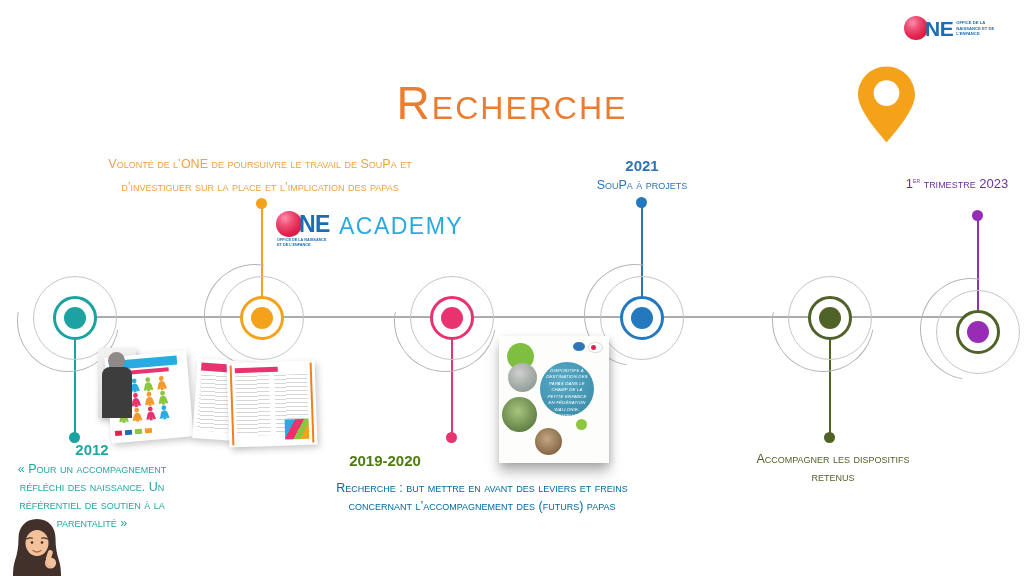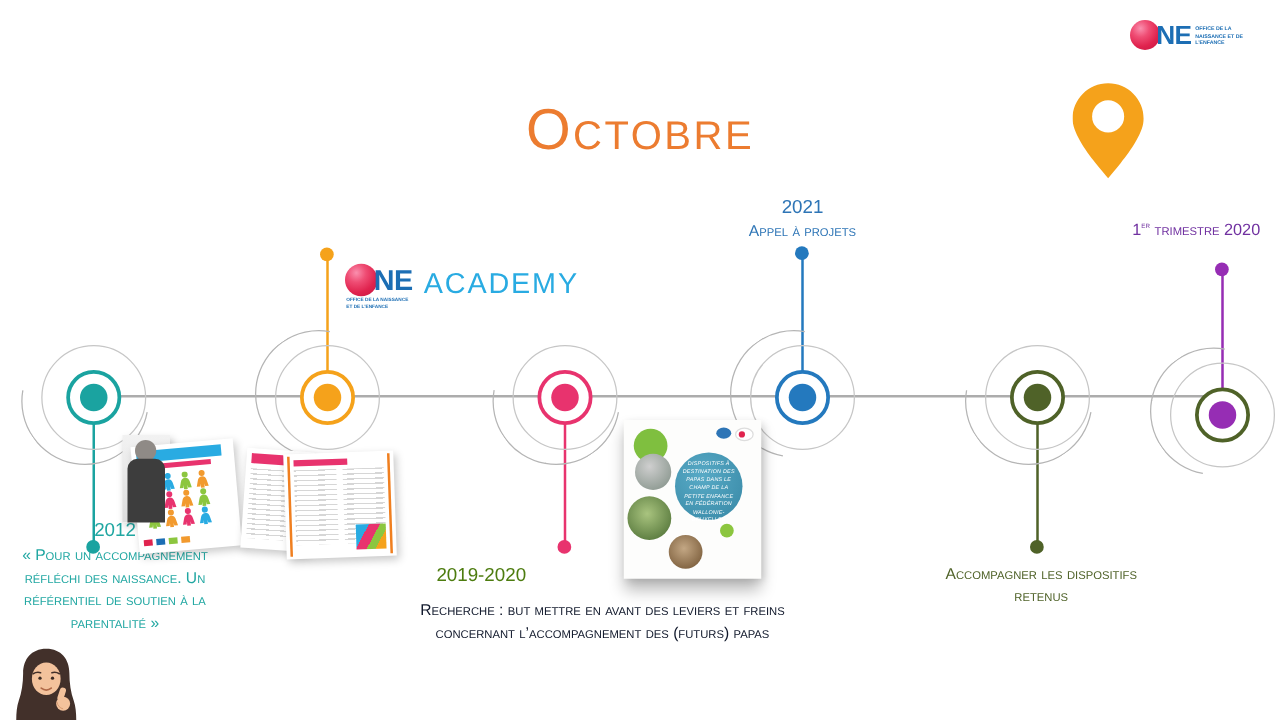--- a/index.html
+++ b/index.html
@@ -42,30 +42,30 @@
   .tl-node span{position:absolute;box-sizing:border-box;}
   .n-outer{width:84px;height:84px;left:-42px;top:-42px;border:1.5px solid #C6C6C6;border-radius:50%;}
   .n-swirl{width:102px;height:102px;border:1.5px solid #B5B5B5;border-radius:50%;
     border-top-color:transparent;border-right-color:transparent;}
   .swirl-bottom .n-swirl{left:-58px;top:-48px;transform:rotate(-35deg);}
   .swirl-top .n-swirl{left:-58px;top:-54px;transform:rotate(55deg);}
   .n-ring{width:44px;height:44px;left:-22px;top:-22px;border:3.5px solid var(--ring,var(--c));border-radius:50%;background:#fff;}
   .n-dot{width:22px;height:22px;left:-11px;top:-11px;border-radius:50%;background:var(--c);}
   
   .tblock{position:absolute;text-align:center;z-index:4;}
-  .year{font-size:15px;line-height:1.3;}
+  .year{font-size:15px;line-height:1.3;font-weight:bold;}
   .year-sm{font-size:13.5px;line-height:1.4;}
   .desc{font-size:12.5px;line-height:1.45;}
   .t-orange{left:88px;top:153px;width:344px;color:#F0A143;font-size:12.5px;line-height:1.85;}
   .t-blue{left:567px;top:156px;width:150px;color:#2E75B6;}
   .t-purple{left:890px;top:175px;width:134px;color:#7030A0;}
   .t-purple .year-sm{font-size:13px;}
-  .t-teal{left:2px;top:415px;width:180px;color:#21A7A2;}
+  .t-teal{left:2px;top:440px;width:180px;color:#21A7A2;}
   .t-pink-year{left:330px;top:451px;width:110px;color:#4d7c0f;}
-  .t-pink-desc{left:312px;top:479px;width:340px;color:#0f172a;}
+  .t-pink-desc{left:312px;top:479px;width:340px;color:#0369a1;}
   .t-green{left:728px;top:450px;width:210px;color:#4F6228;}
   .t-green .desc{width:192px;margin:0 auto;}
   sup{font-size:60%;}
   
   .docs{position:absolute;left:98px;top:348px;width:230px;height:102px;z-index:5;}
   .doc{position:absolute;background:#fff;box-shadow:2px 3px 7px rgba(0,0,0,.22);}
   .docA{left:10px;top:6px;width:82px;height:86px;transform:rotate(-5deg);padding:4px;box-sizing:border-box;}
   .docA .band1{height:9px;width:92%;background:#29ABE2;margin-bottom:2px;}
   .docA .band2{height:4px;width:80%;background:#E8336E;margin-bottom:4px;}
   .docA .logos{display:flex;gap:3px;margin-top:3px;}
@@ -101,21 +101,21 @@
   .br-photo2{left:3px;top:61px;width:35px;height:35px;background:radial-gradient(circle at 45% 40%,#a9c47f,#597a3e 80%);}
   .br-photo3{left:36px;top:92px;width:27px;height:27px;background:radial-gradient(circle at 45% 40%,#c3a784,#7a5c3a 85%);}
   .br-dot{left:77px;top:83px;width:11px;height:11px;background:#8CC63F;}
   .memoji{position:absolute;left:12px;top:517px;z-index:6;}
 </style>
 </head>
 <body>
 
 <div class="slide">
 
-  <div class="title">Octobre</div>
+  <div class="title">Recherche</div>
 
   <div class="one-logo logo-main">
     <span class="one-o"></span>
     <span class="one-ne">NE</span>
     <span class="one-tag">Office de la naissance et de l’enfance</span>
   </div>
 
   <div class="pin">
     <svg width="57" height="77" viewBox="0 0 60 80">
       <path fill="#F5A21B" d="M30 0C13.4 0 0 13.4 0 30c0 10.8 10.4 26.2 19.5 37.4 4.6 5.7 8.2 9.9 10.5 12.6 2.3-2.7 5.9-6.9 10.5-12.6C49.6 56.2 60 40.8 60 30 60 13.4 46.6 0 30 0z"></path>
@@ -173,35 +173,36 @@
       <span class="n-ring"></span>
       <span class="n-dot"></span>
   </div>
   <div class="tl-node swirl-top" style="--c:#962DB4;--ring:#4F6228;left:978px;top:332px;">
     <span class="n-swirl"></span>
       <span class="n-outer"></span>
       <span class="n-ring"></span>
       <span class="n-dot"></span>
   </div>
 
+  <div class="tblock t-orange sc">Volonté de l’ONE de poursuivre le travail de SouPa et d’investiguer sur la place et l’implication des papas</div>
 
   <div class="one-logo logo-academy">
     <span class="one-o"></span>
     <span class="one-ne">NE</span>
     <span class="one-tag">Office de la naissance et de l’enfance</span>
     <span class="academy">Academy</span>
   </div>
 
   <div class="tblock t-blue">
     <div class="year">2021</div>
-    <div class="desc sc">Appel à projets</div>
+    <div class="desc sc">SouPa à projets</div>
   </div>
 
   <div class="tblock t-purple">
-    <div class="year-sm sc"><span>1</span><sup>er</sup><span class="sc"> trimestre 2020</span></div>
+    <div class="year-sm sc"><span>1</span><sup>er</sup><span class="sc"> trimestre 2023</span></div>
   </div>
 
   <div class="tblock t-teal">
     <div class="year">2012</div>
     <div class="desc sc">« Pour un accompagnement réfléchi des naissance. Un référentiel de soutien à la parentalité »</div>
   </div>
 
   <div class="tblock t-pink-year year">2019-2020</div>
   <div class="tblock t-pink-desc desc sc">Recherche : but mettre en avant des leviers et freins concernant l’accompagnement des (futurs) papas</div>
 

